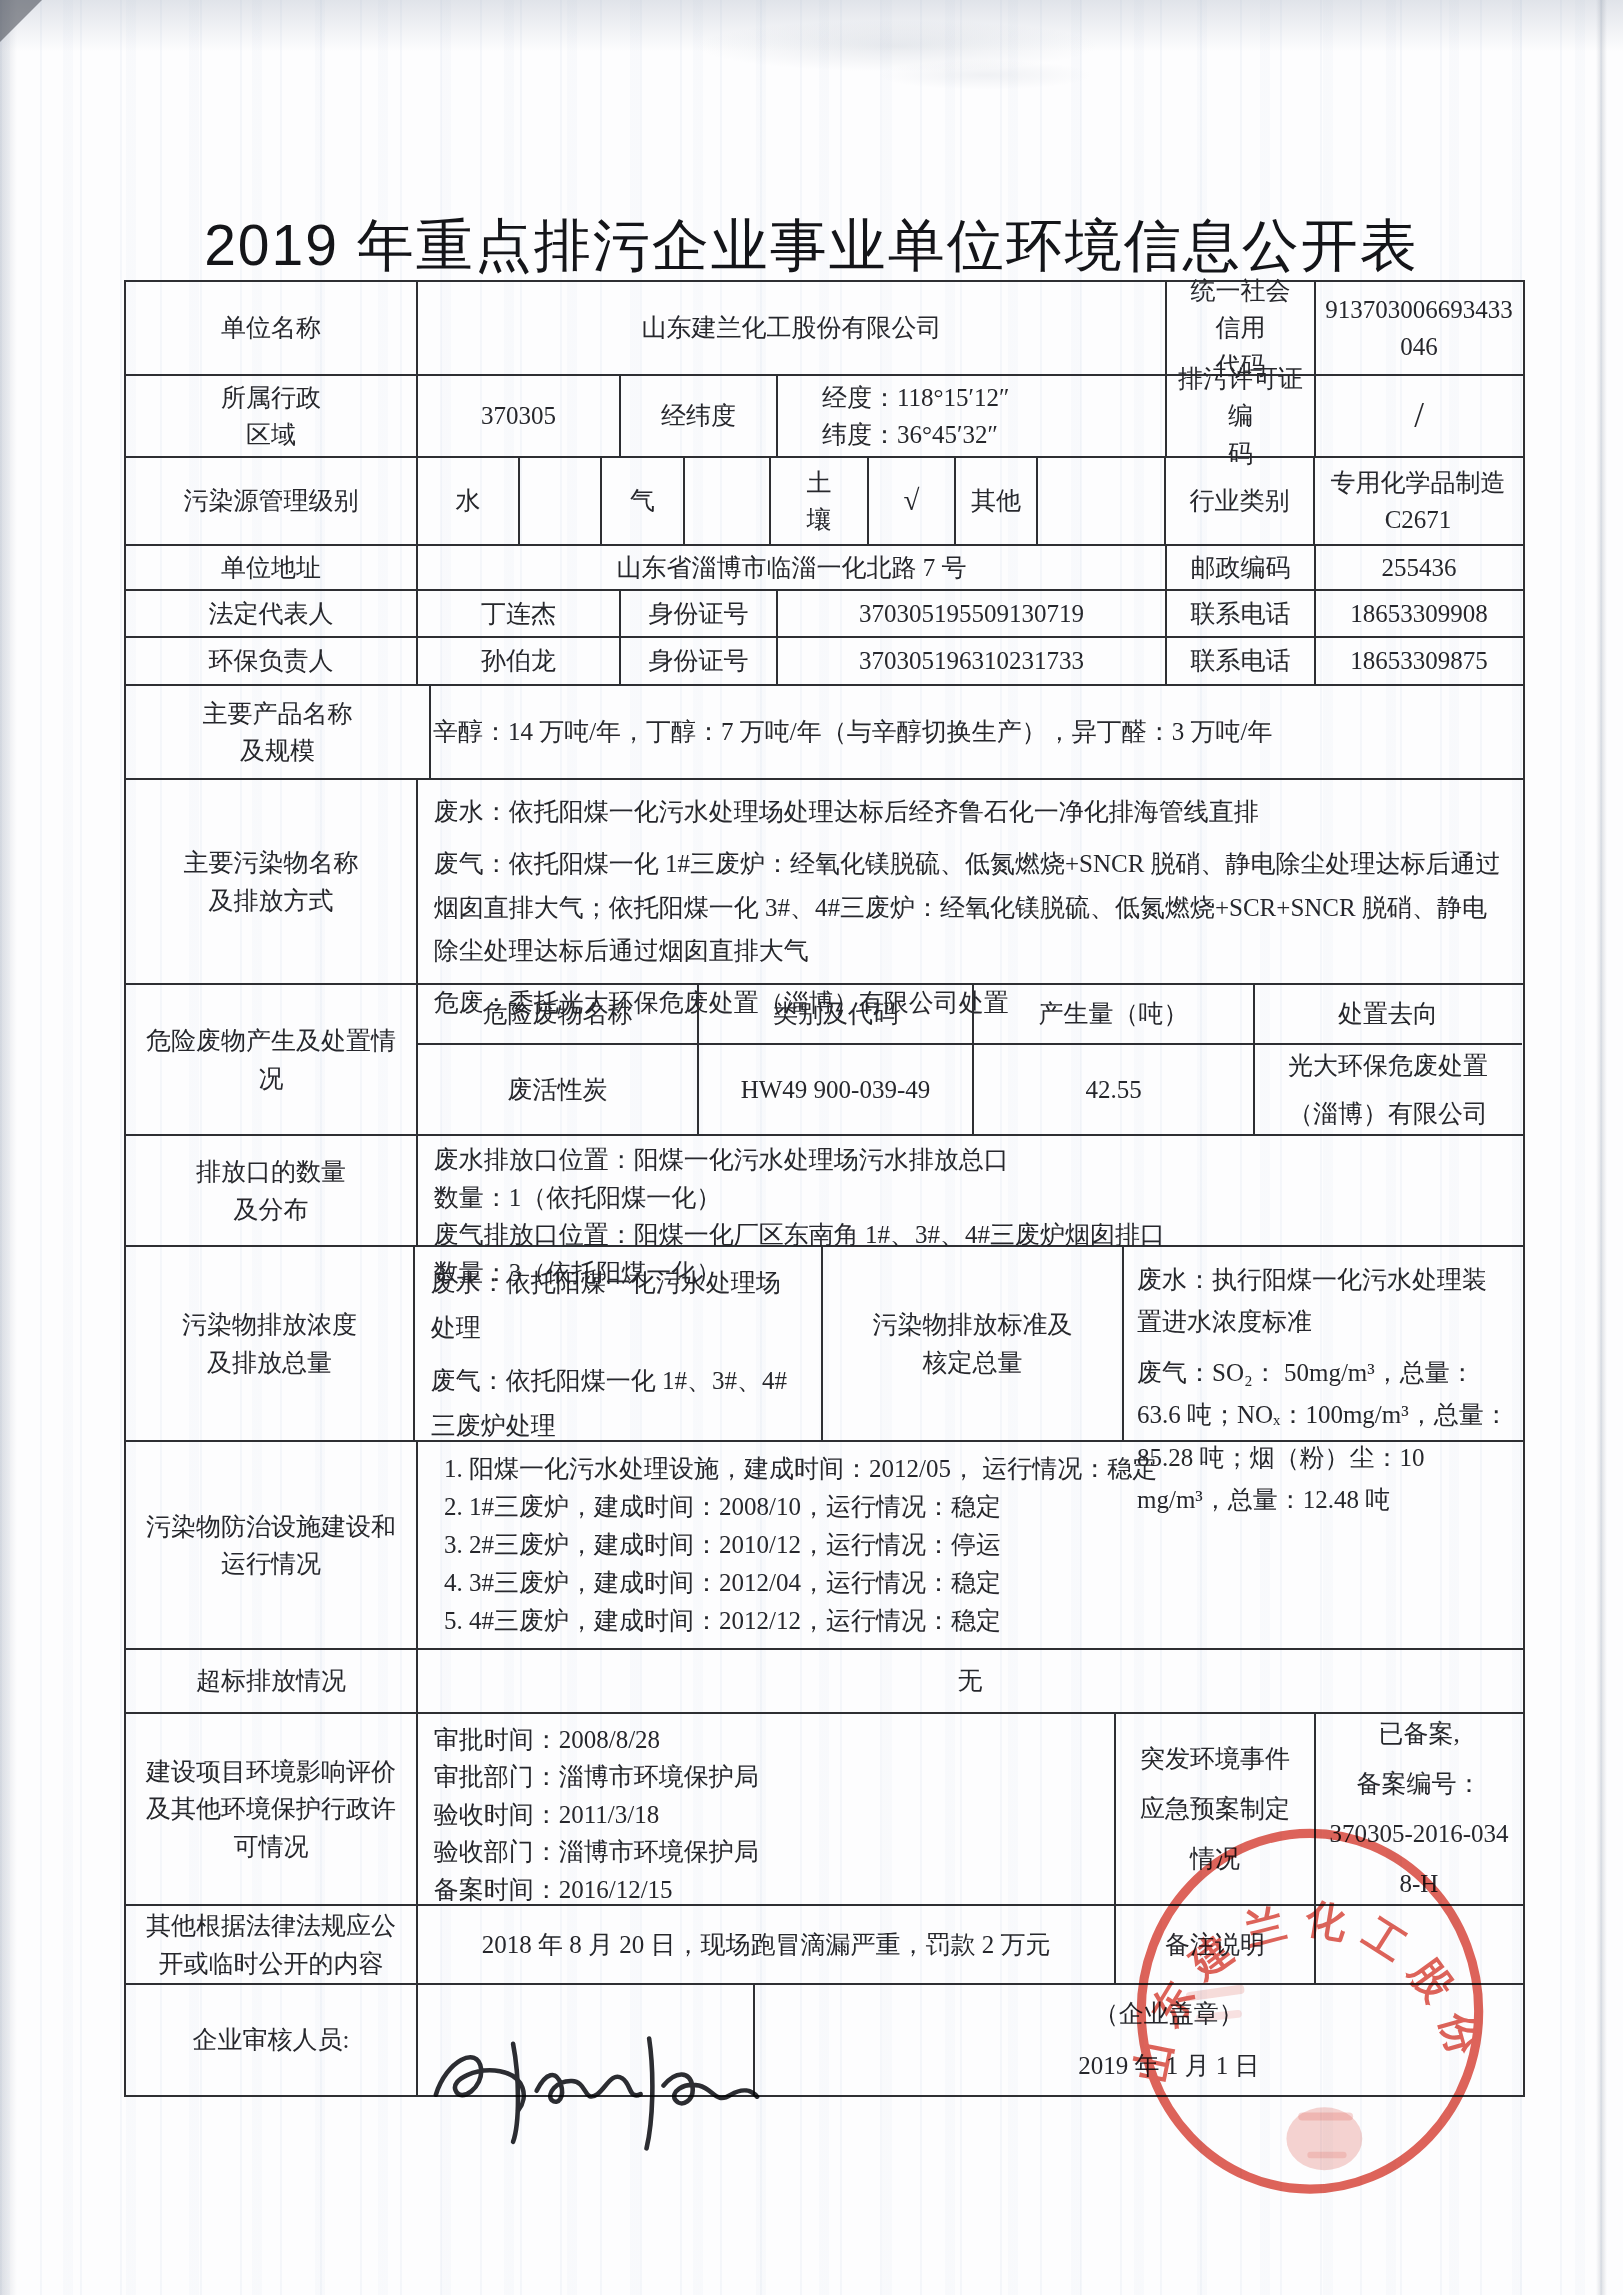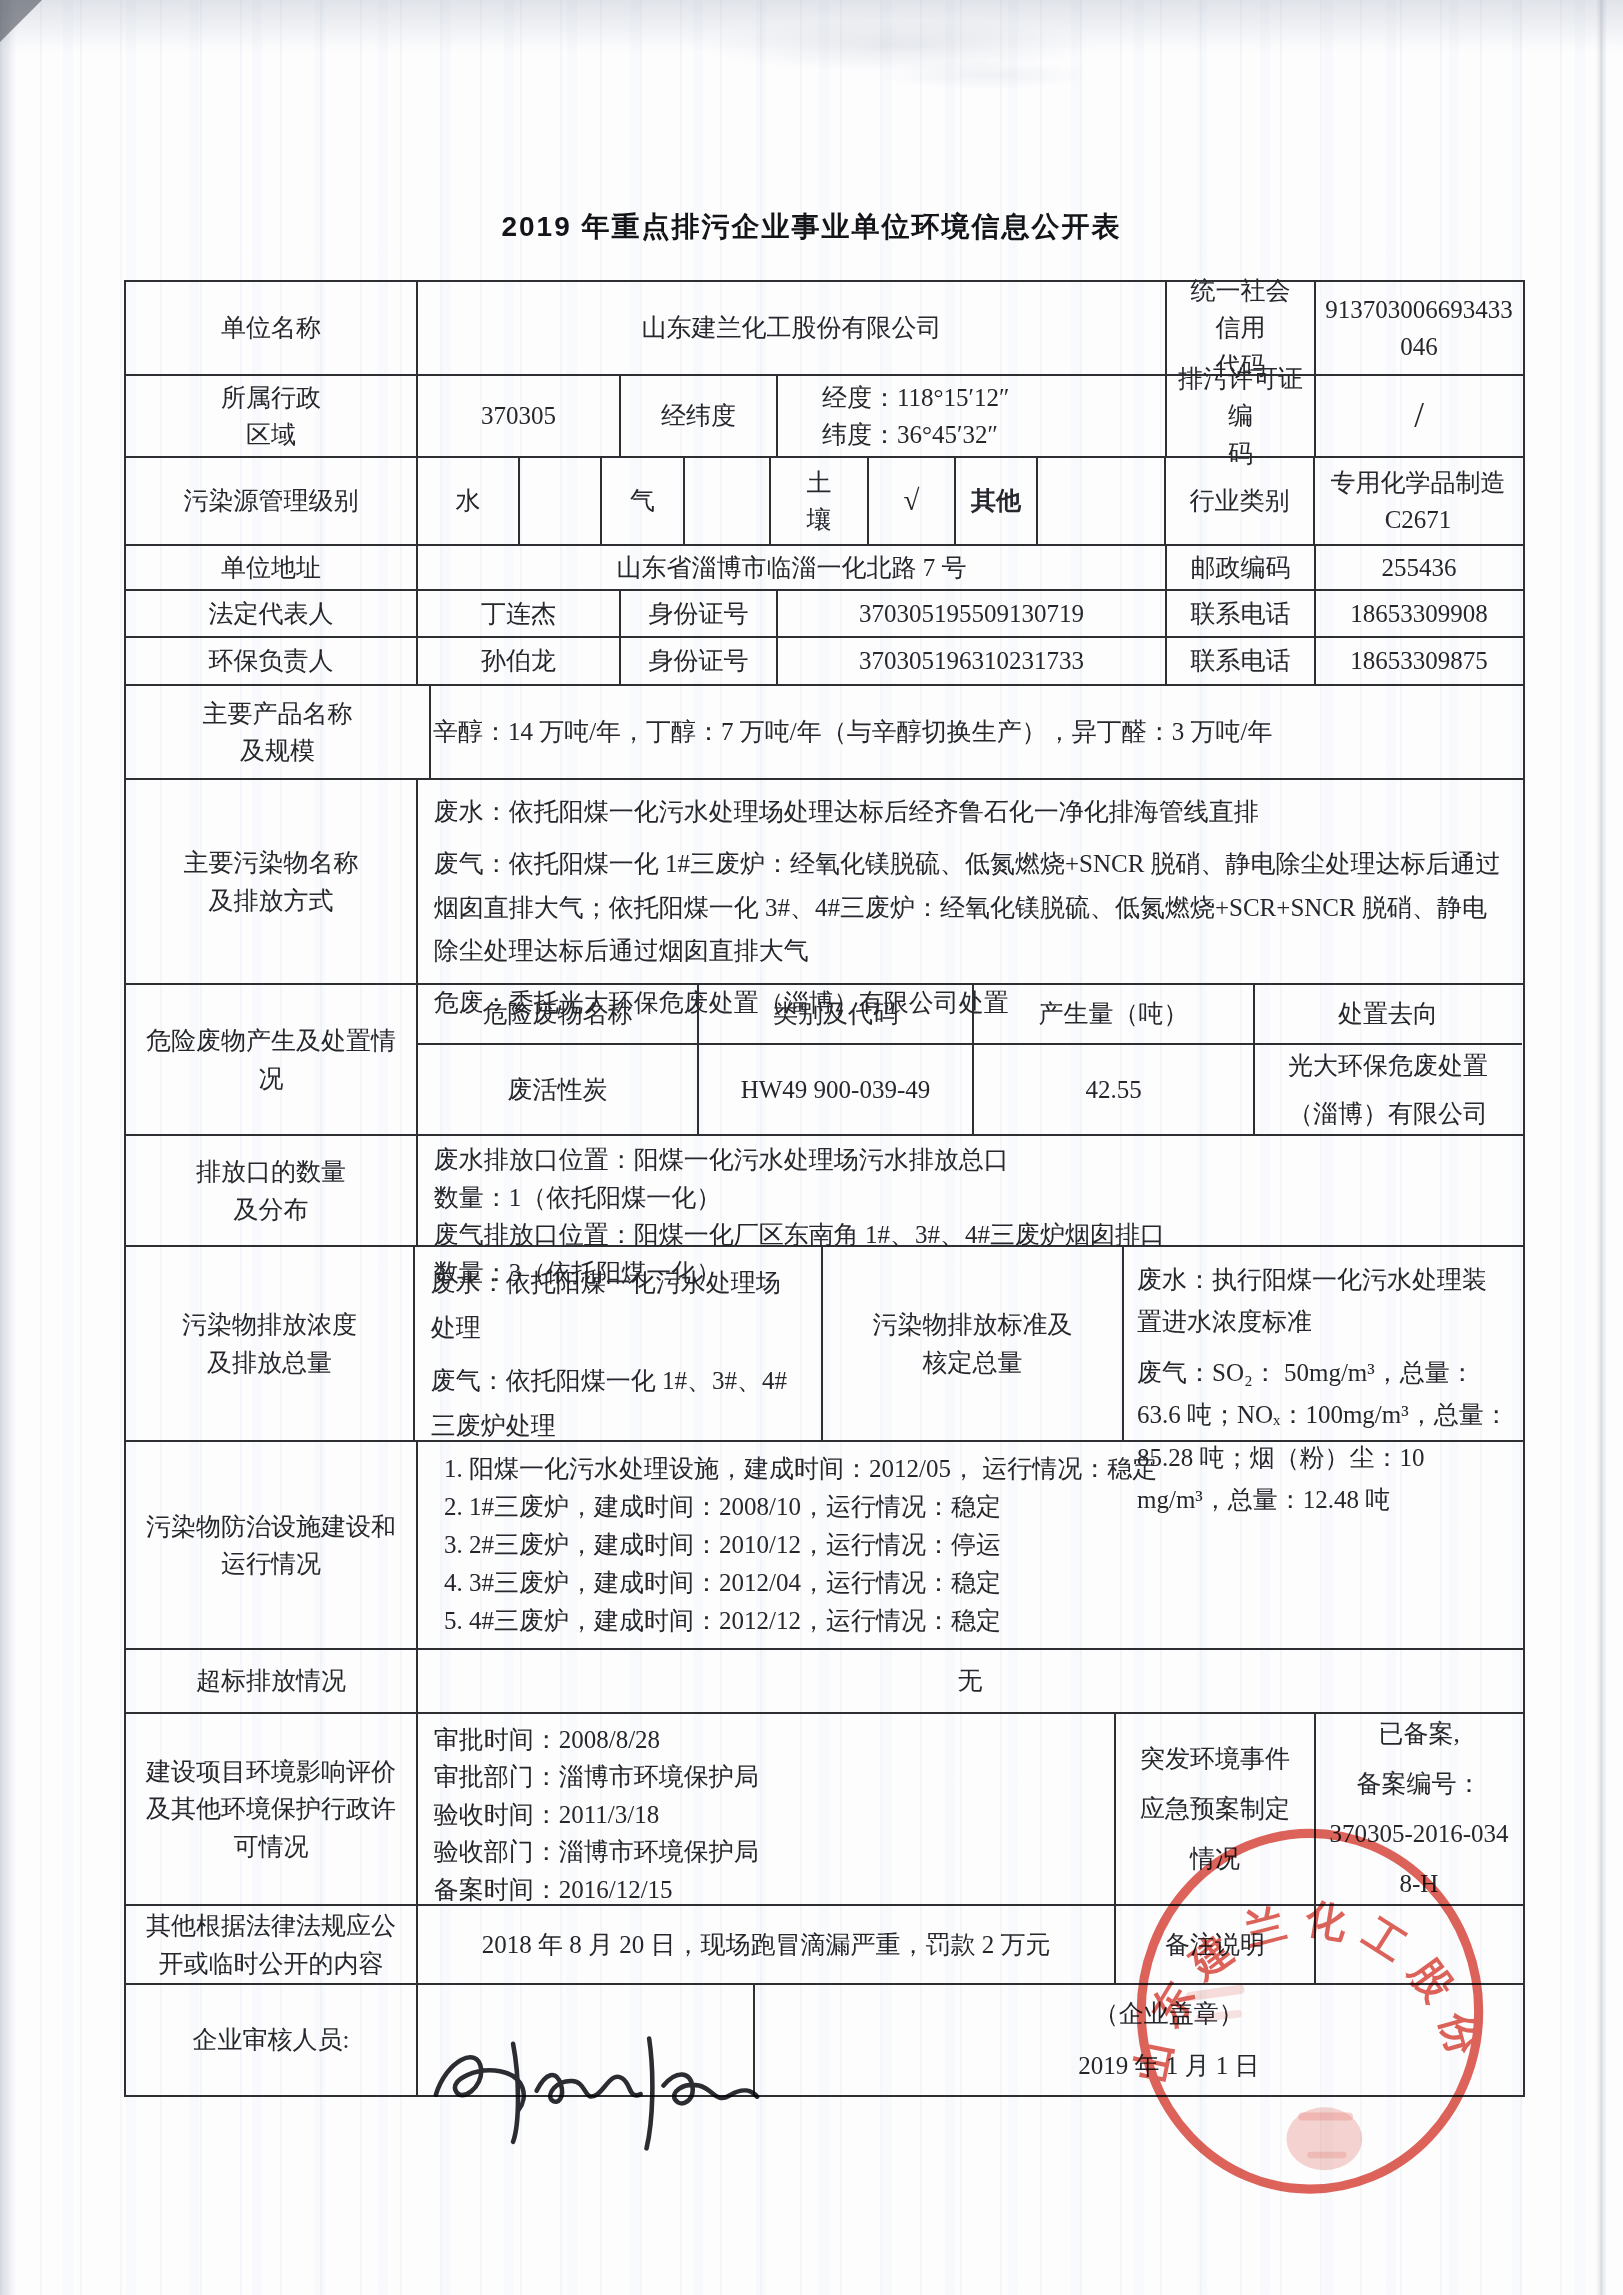--- a/index.html
+++ b/index.html
@@ -17,22 +17,22 @@
     background:linear-gradient(90deg, rgba(0,0,0,0), rgba(115,126,142,0.22), rgba(0,0,0,0));}
   .corner-dark{position:absolute;top:0;left:0;width:42px;height:42px;background:#3f444c;
     clip-path:polygon(0 0,100% 0,0 100%);opacity:.55;}
   .ghost{position:absolute;pointer-events:none;}
   .ghost-a{left:694px;top:19.6px;width:406px;height:52px;
     background:radial-gradient(ellipse at center, rgba(140,152,170,0.18), rgba(0,0,0,0) 70%);}
   .ghost-b{left:877px;top:60px;width:216px;height:30px;
     background:radial-gradient(ellipse at center, rgba(140,152,170,0.12), rgba(0,0,0,0) 70%);}
 
   .doc-title{position:absolute;left:0;top:208px;width:100%;text-align:center;
-    font-family:"Liberation Sans","DejaVu Sans",sans-serif;font-weight:700;
-    font-size:28px;letter-spacing:2px;color:#141519;}
+    font-family:"Liberation Sans","DejaVu Sans",sans-serif;font-weight:400;
+    font-size:57px;letter-spacing:2px;color:#141519;}
 
   .tbl{position:absolute;left:124px;top:280px;width:1401px;box-sizing:border-box;
     border:2.6px solid #2e2f33;font-size:25px;line-height:1.5;}
   .tr{display:flex;border-bottom:2px solid #2e2f33;}
   .tr:last-child{border-bottom:none;}
   .c{box-sizing:border-box;border-right:2px solid #2e2f33;display:flex;
      align-items:center;justify-content:center;text-align:center;padding:2.6px 9.2px;}
   .c:last-child{border-right:none;}
   .pre{white-space:pre-line;}
   .left{justify-content:flex-start;text-align:left;}
@@ -94,21 +94,21 @@
 
   <div class="tr" style="height:86px;">
     <div class="c" style="width:292px;">污染源管理级别</div>
     <div class="c" style="width:102px;">水</div>
     <div class="c" style="width:82px;"></div>
     <div class="c" style="width:83px;">气</div>
     <div class="c" style="width:86px;"></div>
     <div class="c pre" style="width:98px;">土
 壤</div>
     <div class="c check" style="width:87px;">√</div>
-    <div class="c" style="width:82px;font-weight:bold;">其他</div>
+    <div class="c" style="width:82px;">其他</div>
     <div class="c" style="width:128px;"></div>
     <div class="c" style="width:149px;">行业类别</div>
     <div class="c pre" style="width:206px;">专用化学品制造
 C2671</div>
   </div>
 
   <div class="tr" style="height:43px;">
     <div class="c" style="width:292px;">单位地址</div>
     <div class="c" style="width:749px;">山东省淄博市临淄一化北路 7 号</div>
     <div class="c" style="width:149px;">邮政编码</div>

